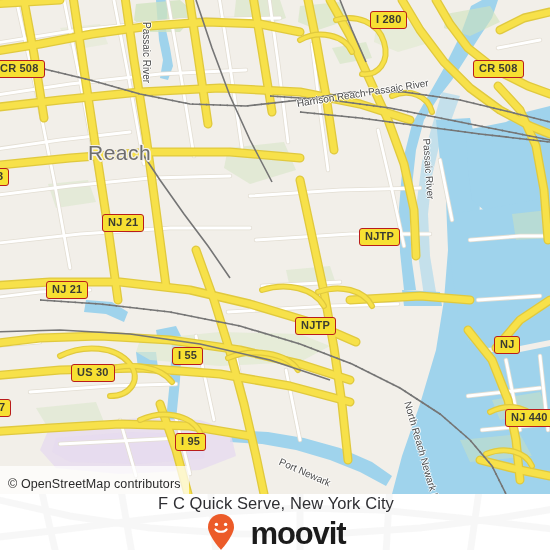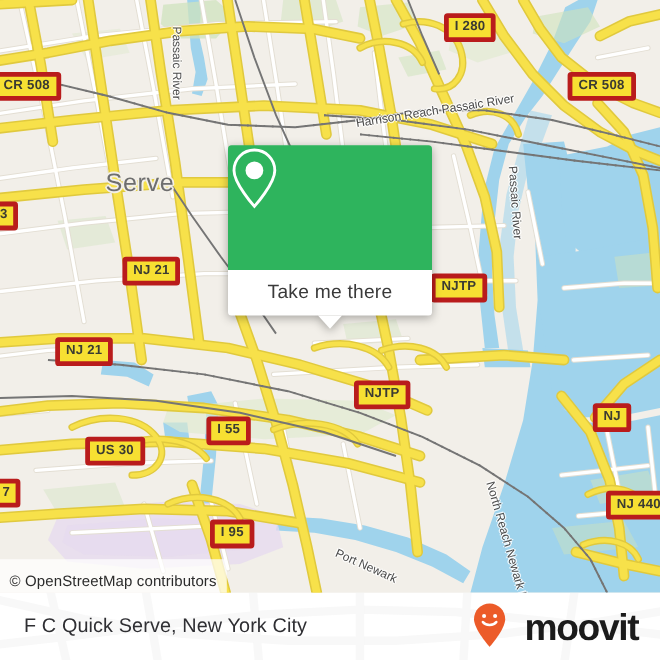--- a/index.html
+++ b/index.html
@@ -11,21 +11,21 @@
   #app{position:relative;width:550px;height:550px;overflow:hidden;background:#fff;}
 
   
   #map{position:absolute;left:0;top:0;width:550px;height:494px;overflow:hidden;background:#f2efe9;}
   #map svg{position:absolute;left:0;top:0;}
 
   
   .shield{
     position:absolute;
     background:#f7e032;
-    border:4px solid #b91c1c;
+    border:1px solid #b91c1c;
     border-radius:3px;
     color:#3b3b32;
     font-size:11px;
     font-weight:bold;
     letter-spacing:.2px;
     padding:1px 5px 2px 5px;
     line-height:13px;
     white-space:nowrap;
     box-sizing:border-box;
   }
@@ -76,21 +76,21 @@
     padding:0 8px;display:flex;align-items:center;
     background:rgba(255,255,255,.72);
     color:#2b2b2b;font-size:12.5px;letter-spacing:.1px;
   }
 
   
   #bottom-bar{
     position:absolute;left:0;top:494px;width:550px;height:56px;
     background:#fff;display:flex;align-items:center;
     justify-content:space-between;padding:0 18px 0 20px;
-    box-sizing:border-box;overflow:hidden;
+    box-sizing:border-box;overflow:hidden;flex-direction:column;
   }
   #bottom-watermark{position:absolute;left:0;top:0;opacity:.5;}
   #place-title{
     position:relative;color:#2f2f33;font-size:16.5px;letter-spacing:.1px;
   }
   #brand{position:relative;display:flex;align-items:center;gap:14px;}
   #brand-wordmark{
     color:#1b1b1b;font-size:31px;font-weight:bold;letter-spacing:-1.1px;
     line-height:31px;
   }
@@ -342,21 +342,21 @@
         <path class="rail-t" stroke="#fff" d="M300,112 L360,118 L420,126 L480,134 L550,142"></path>
         <path class="rail" d="M140,150 L160,180 L184,214 L208,246 L230,278"></path>
         <path class="rail" d="M40,300 L100,304 L170,312 L240,326 L300,344 L352,364 L400,388 L440,414 L470,440 L492,466 L506,494"></path>
         <path class="rail-t" stroke="#fff" d="M40,300 L100,304 L170,312 L240,326 L300,344 L352,364 L400,388 L440,414 L470,440 L492,466 L506,494"></path>
         <path class="rail" d="M-10,332 L60,330 L130,334 L200,344 L270,360 L330,380"></path>
         <path class="rail" d="M196,0 L212,48 L230,96 L250,140 L272,182"></path>
         <path class="rail" d="M340,0 L352,30 L366,62"></path>
       </g>
     </svg>
 
-    <div class="place city" style="left:88px;top:141px;">Serve</div>
+    <div class="place city" style="left:88px;top:141px;">Reach</div>
 
     <div class="water-label" style="left:152px;top:22px;transform:rotate(90deg);transform-origin:left top;">Passaic River</div>
     <div class="water-label" style="left:296px;top:98px;transform:rotate(-9deg);transform-origin:left top;">Harrison Reach Passaic River</div>
     <div class="water-label" style="left:432px;top:138px;transform:rotate(86deg);transform-origin:left top;">Passaic River</div>
     <div class="water-label" style="left:413px;top:400px;transform:rotate(74deg);transform-origin:left top;">North Reach Newark Bay</div>
     <div class="water-label" style="left:282px;top:456px;transform:rotate(24deg);transform-origin:left top;">Port Newark</div>
 
     <div class="shield" style="left:-6px;top:60px;">CR 508</div>
     <div class="shield" style="left:370px;top:11px;">I 280</div>
     <div class="shield" style="left:473px;top:60px;">CR 508</div>
@@ -365,30 +365,20 @@
     <div class="shield" style="left:46px;top:281px;">NJ 21</div>
     <div class="shield" style="left:359px;top:228px;">NJTP</div>
     <div class="shield" style="left:295px;top:317px;">NJTP</div>
     <div class="shield" style="left:172px;top:347px;">I 55</div>
     <div class="shield" style="left:71px;top:364px;">US 30</div>
     <div class="shield" style="left:-7px;top:399px;">7</div>
     <div class="shield" style="left:175px;top:433px;">I 95</div>
     <div class="shield" style="left:494px;top:336px;">NJ</div>
     <div class="shield" style="left:505px;top:409px;">NJ 440</div>
 
-    <div id="popup">
-      <div id="popup-image">
-        <svg width="44" height="56" viewBox="0 0 44 56">
-          <path d="M22,4 C31.4,4 39,11.6 39,21 C39,32 22,51 22,51 C22,51 5,32 5,21 C5,11.6 12.6,4 22,4 Z" fill="none" stroke="#ffffff" stroke-width="2.4"></path>
-          <circle cx="22" cy="21" r="7.4" fill="#ffffff"></circle>
-        </svg>
-      </div>
-      <div id="popup-button">Take me there</div>
-      <div id="popup-tail"></div>
-    </div>
 
     <div id="attribution">© OpenStreetMap contributors</div>
   </div>
 
   <div id="bottom-bar">
     <svg id="bottom-watermark" width="550" height="56" viewBox="0 0 550 56">
       <g stroke="#f1f1f1" stroke-width="7" fill="none">
         <path d="M-10,4 L70,22 L150,34 L240,40 L330,40 L420,34 L500,24 L560,14"></path>
         <path d="M-10,44 L60,36 L140,26 L220,18 L300,14 L380,16 L460,24 L560,36"></path>
         <path d="M40,-10 L56,60"></path>

